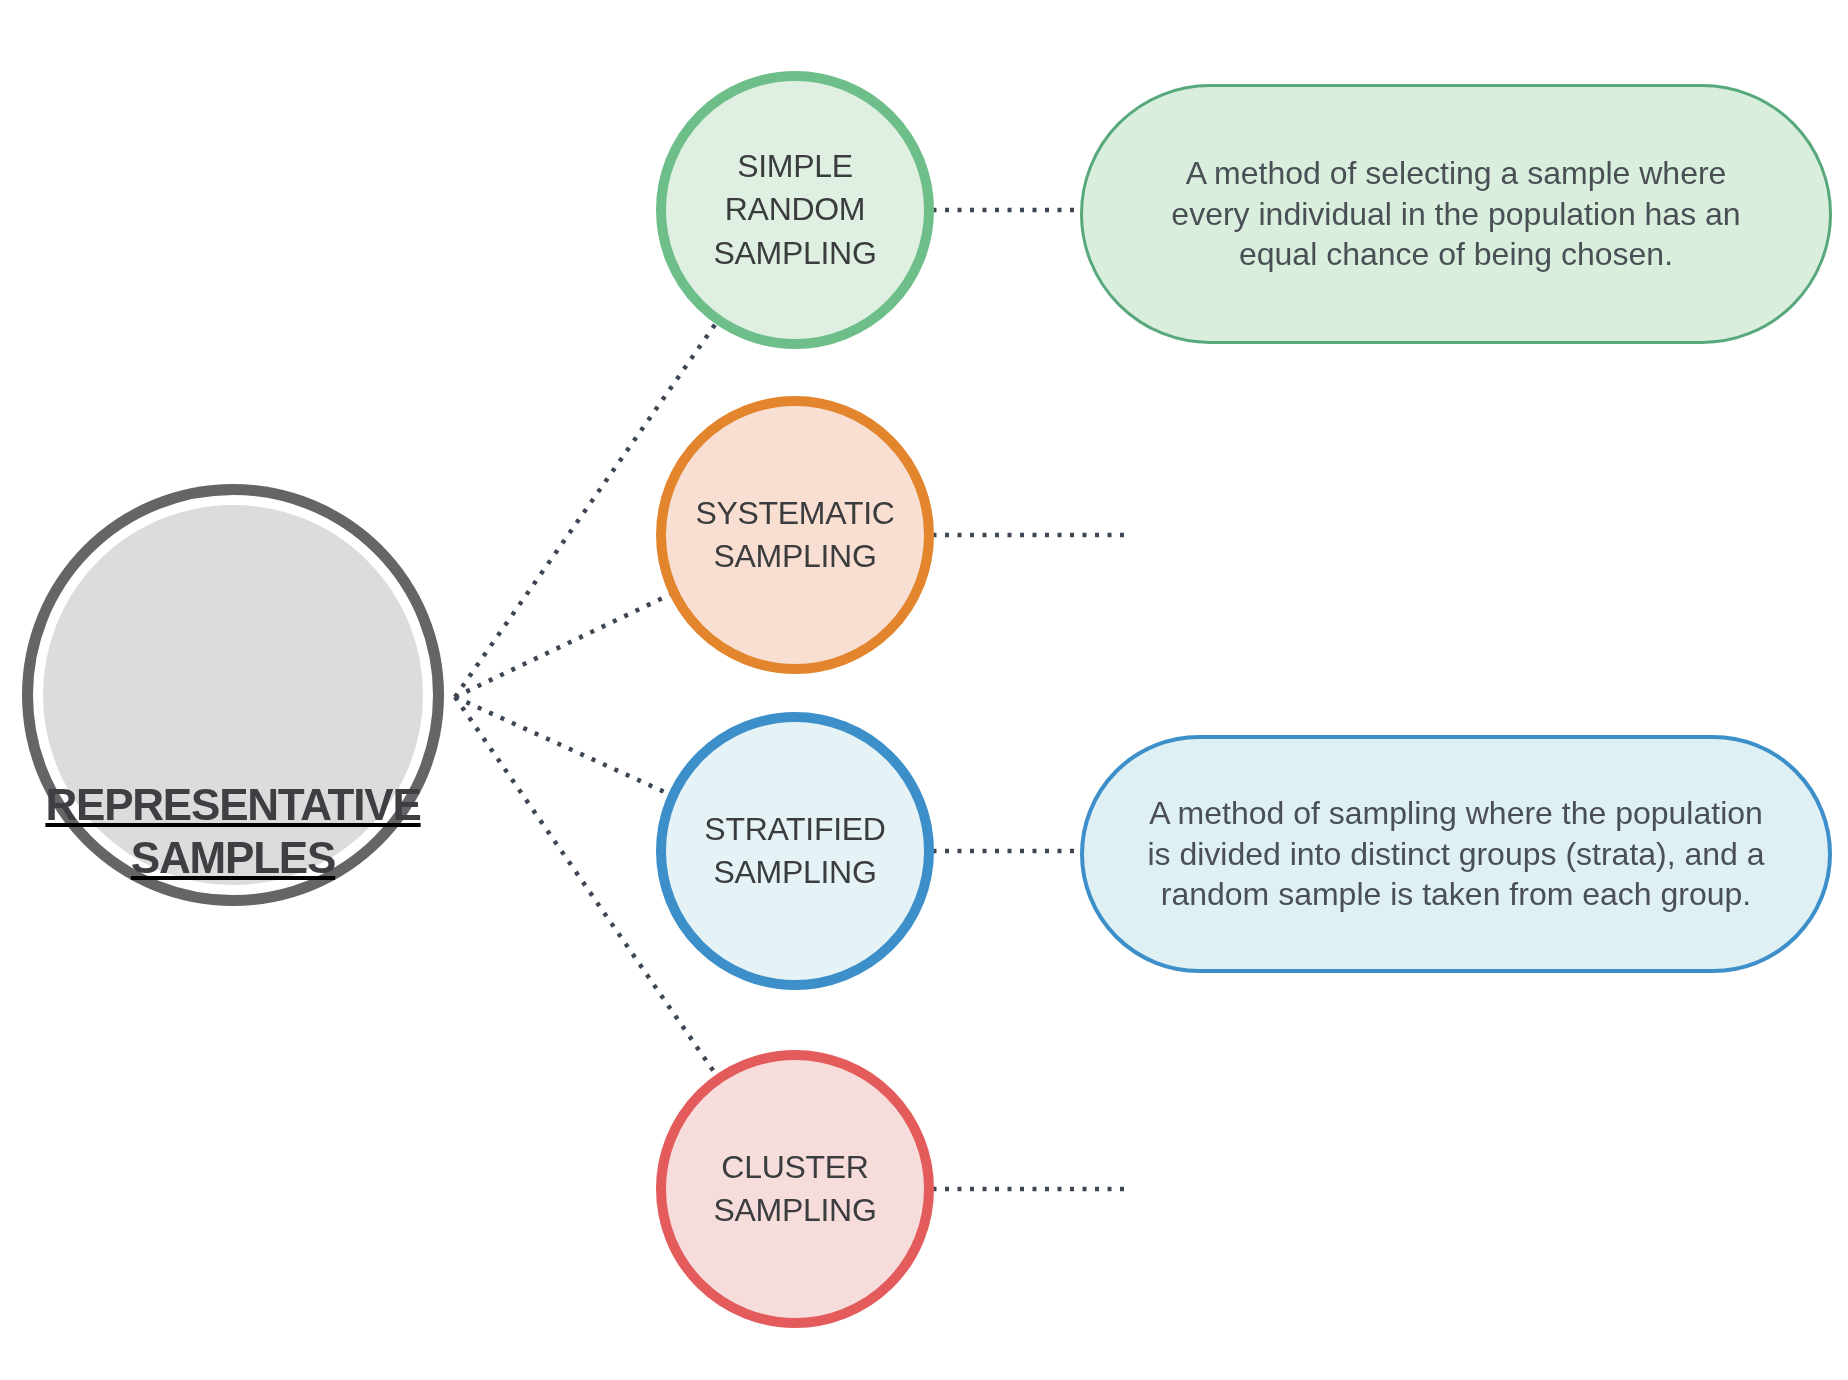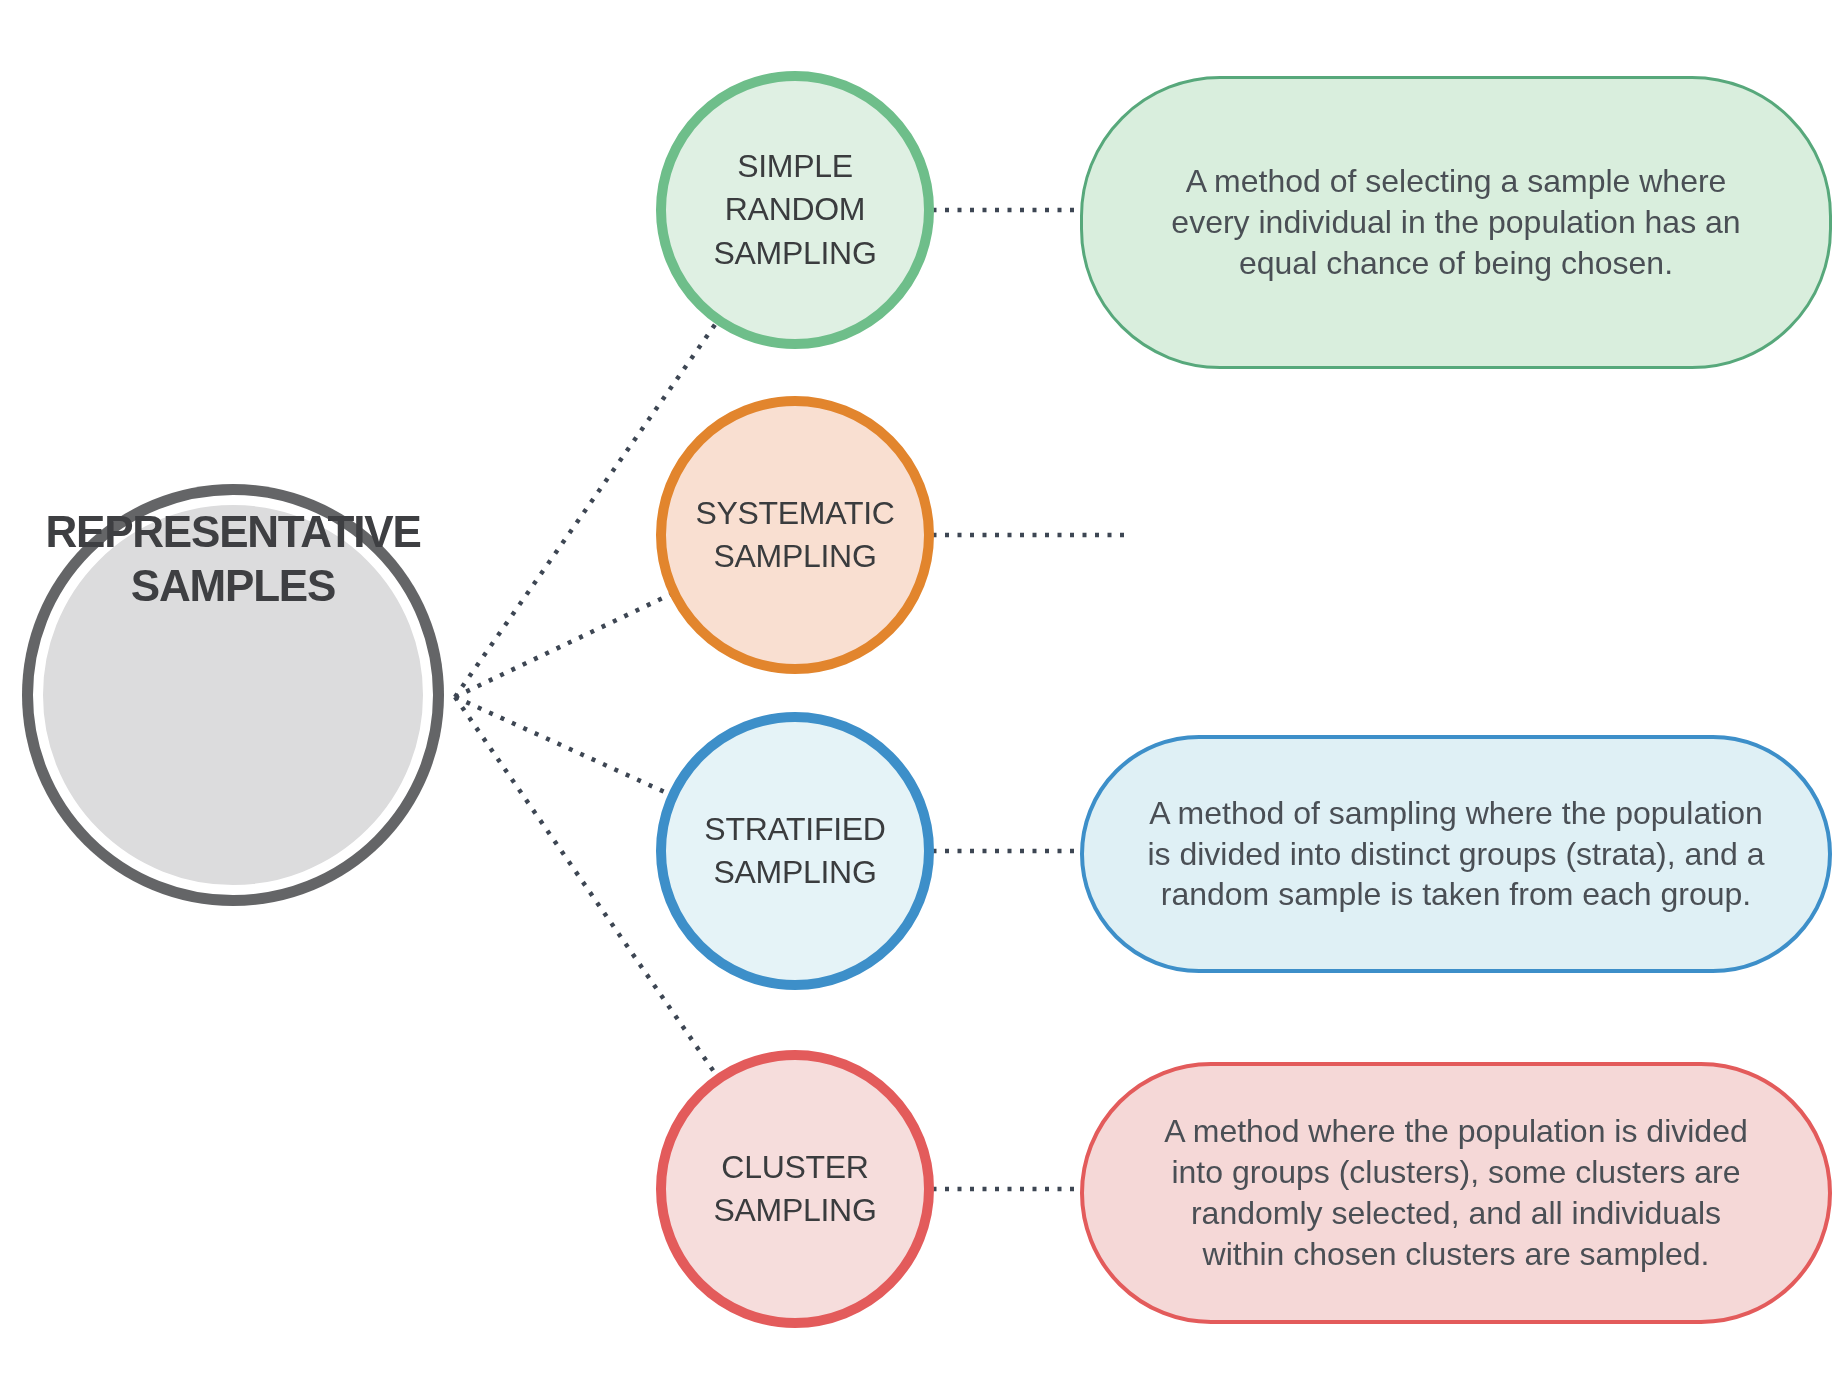--- a/index.html
+++ b/index.html
@@ -16,21 +16,21 @@
 
   
   .hub{
     position:absolute;z-index:2;
     left:33px;top:495px;
     width:380px;height:380px;
     border-radius:50%;
     background:var(--bfill,#dcdcdd);
     border:10px solid #ffffff;
     box-shadow:0 0 0 11px var(--bcol,#646567);
-    display:flex;align-items:flex-start;justify-content:center;
+    display:flex;align-items:flex-end;justify-content:center;text-decoration:underline;
   }
   .hub-title{
     width:420px;
     text-align:center;
     font-size:44px;font-weight:bold;
     letter-spacing:-1.2px;line-height:1.22;
     color:#3e3f42;
   }
 
   
@@ -54,21 +54,21 @@
   
   .pill{
     position:absolute;z-index:2;
     left:1080px;width:752px;
     border-radius:140px;
     border:4px solid var(--bcol,#888);
     background:var(--pfill,#eee);
     box-sizing:border-box;
     display:flex;align-items:center;justify-content:center;
   }
-  .pill-0{top:76px;height:293px;border-width:3px;}
+  .pill-0{top:84px;height:260px;border-width:3px;}
   .pill-1{top:410px;height:236px;}
   .pill-2{top:735px;height:238px;}
   .pill-3{top:1062px;height:262px;}
   .pill-text{
     padding:0 62px;
     text-align:center;
     font-size:32px;line-height:1.28;
     color:#4a4f55;
   }
 </style>
@@ -104,17 +104,14 @@
   <div class="node node-2" style="--bcol: #3d8fc9; --bfill: #e5f3f7;">
     <div class="node-label">STRATIFIED SAMPLING</div>
   </div>
 
   <div class="pill pill-0" style="--bcol: #57a87b; --pfill: #d9eedd;">
     <p class="pill-text">A method of selecting a sample where every individual in the population has an equal chance of being chosen.</p>
   </div>
   <div class="pill pill-2" style="--bcol: #3d8fc9; --pfill: #dff0f5;">
     <p class="pill-text">A method of sampling where the population is divided into distinct groups (strata), and a random sample is taken from each group.</p>
   </div>
-  <div class="pill pill-3" style="--bcol: #e35b5b; --pfill: #f5d8d7;">
-    <p class="pill-text">A method where the population is divided into groups (clusters), some clusters are randomly selected, and all individuals within chosen clusters are sampled.</p>
-  </div>
 
 </div>
 
 </body></html>

